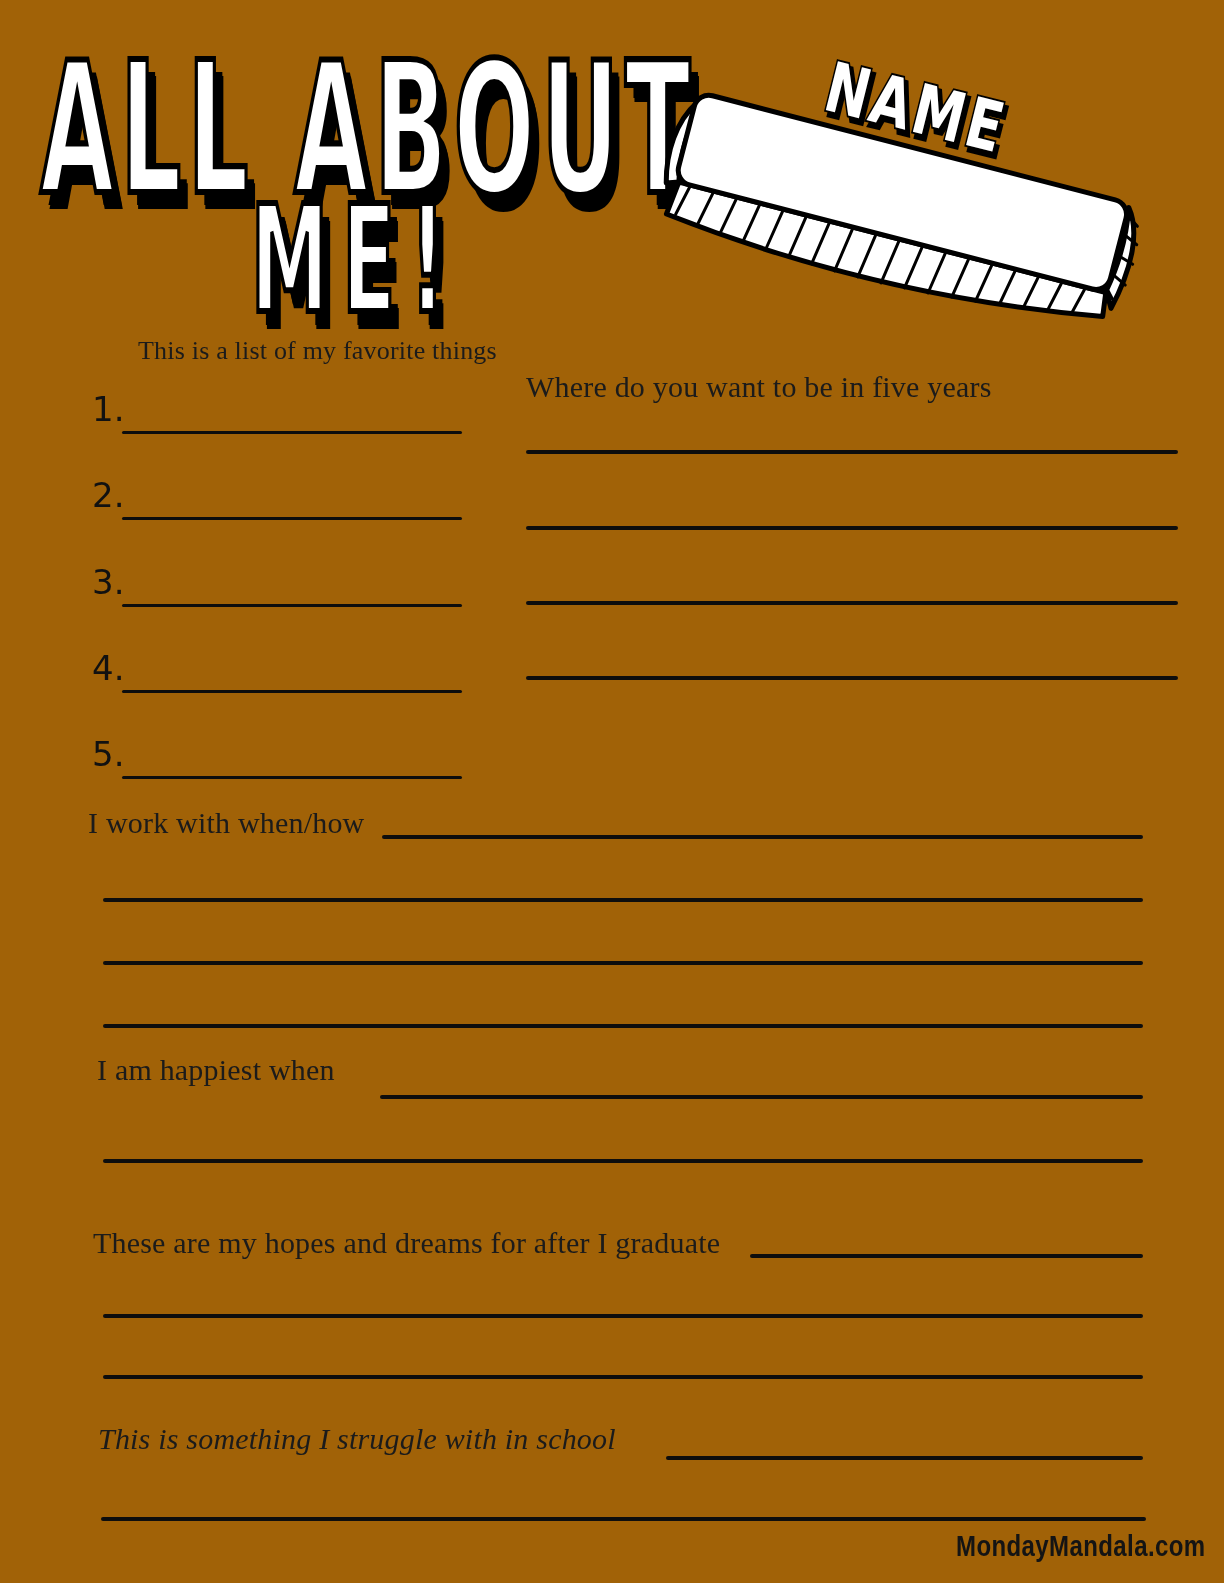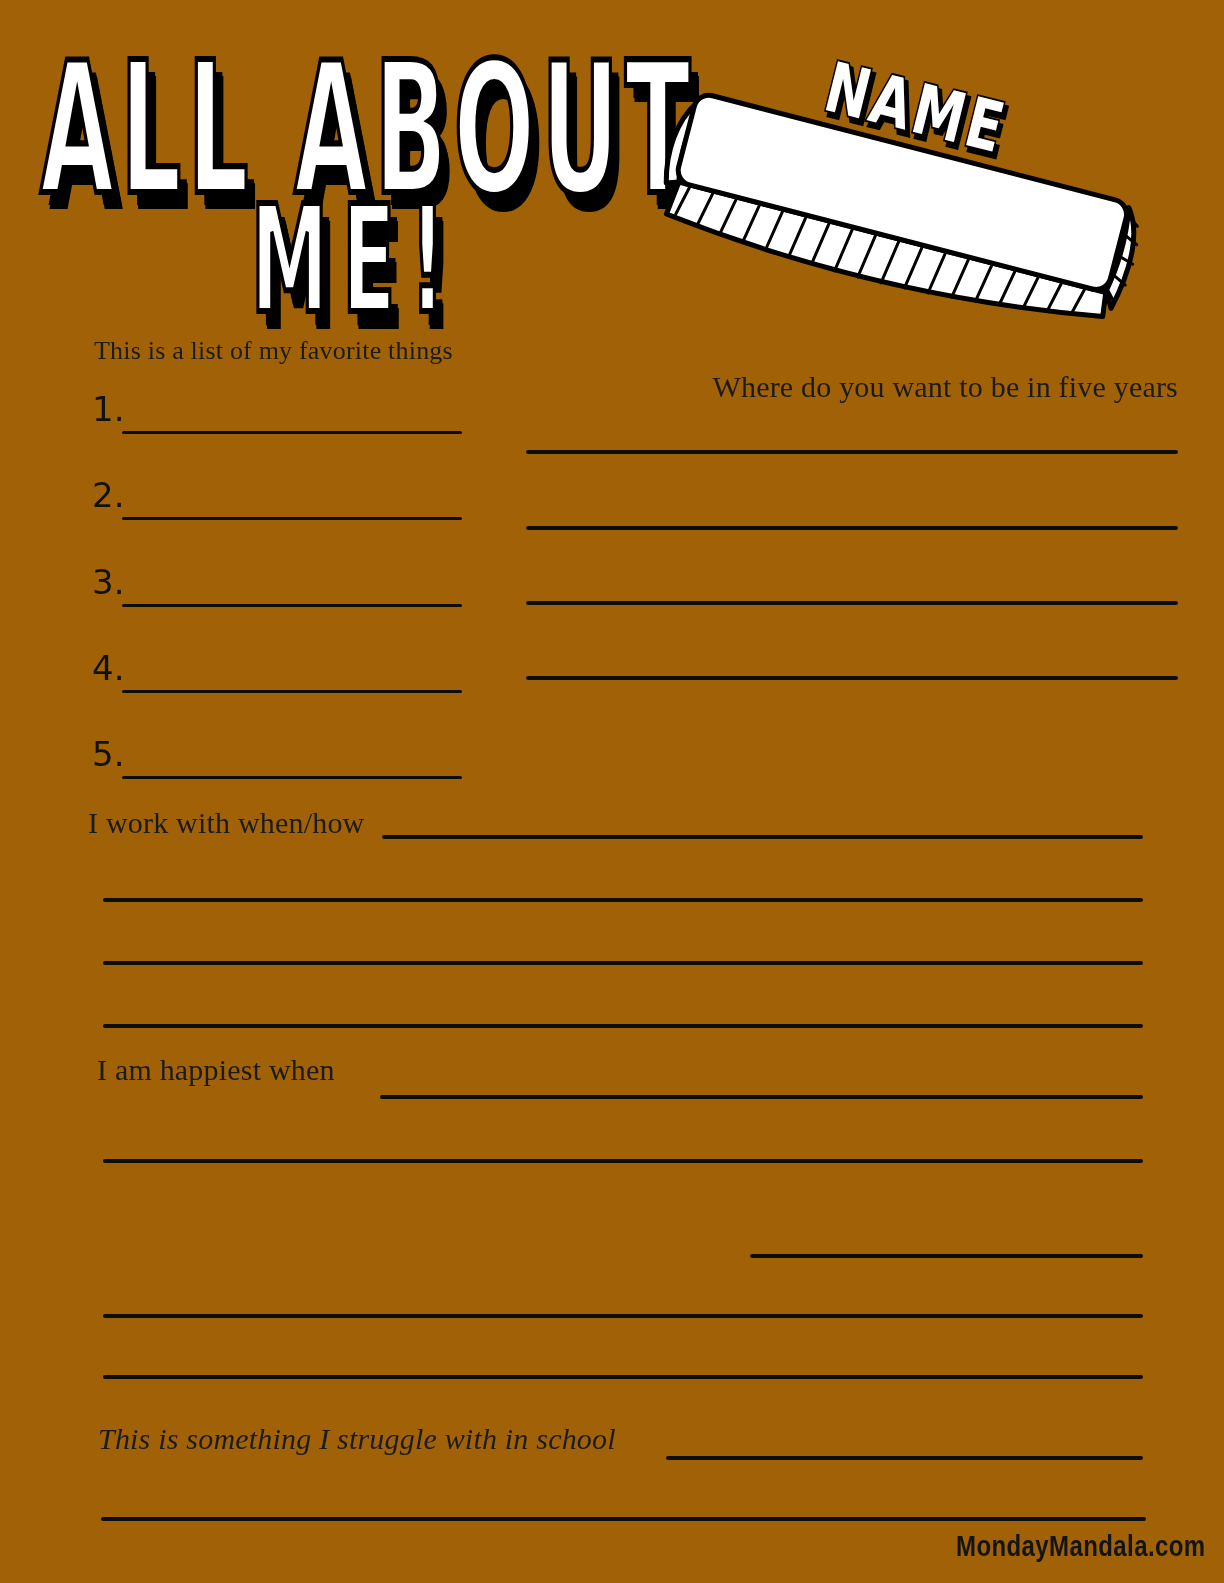--- a/index.html
+++ b/index.html
@@ -43,22 +43,22 @@
   .name-front{fill:#fff;stroke:#000;stroke-width:3px;paint-order:stroke fill;}
 
   
   .label{
     position:absolute;
     font-size:30px;
     letter-spacing:0.2px;
     white-space:nowrap;
     color:#1b1b1b;
   }
-  .small-label{font-size:26px;}
-  .centered{text-align:right;}
+  .small-label{font-size:26px;margin-left:44px;}
+  .centered{text-align:left;}
 
   
   .blank-line{
     position:absolute;
     height:4px;
     background:#0d0d0d;
     border-radius:2px;
   }
   .thin{height:3px;}
 
@@ -164,20 +164,21 @@
   <div class="label" style="left:88px;top:806px;">I work with when/how</div>
   <div class="blank-line" style="left:382px;top:835px;width:761px;"></div>
   <div class="blank-line" style="left:103px;top:898px;width:1040px;"></div>
   <div class="blank-line" style="left:103px;top:961px;width:1040px;"></div>
   <div class="blank-line" style="left:103px;top:1024px;width:1040px;"></div>
 
   <div class="label" style="left:97px;top:1053px;">I am happiest when</div>
   <div class="blank-line" style="left:380px;top:1095px;width:763px;"></div>
   <div class="blank-line" style="left:103px;top:1159px;width:1040px;"></div>
 
+  <div class="label" style="left:93px;top:1226px;">These are my hopes and dreams for after I graduate</div>
   <div class="blank-line" style="left:750px;top:1254px;width:393px;"></div>
   <div class="blank-line" style="left:103px;top:1314px;width:1040px;"></div>
   <div class="blank-line" style="left:103px;top:1375px;width:1040px;"></div>
 
   <div class="label" style="left:98px;top:1422px;font-style:italic;">This is something I struggle with in school</div>
   <div class="blank-line" style="left:666px;top:1456px;width:477px;"></div>
   <div class="blank-line" style="left:101px;top:1517px;width:1045px;"></div>
 
   <div class="footer">MondayMandala.com</div>
 

